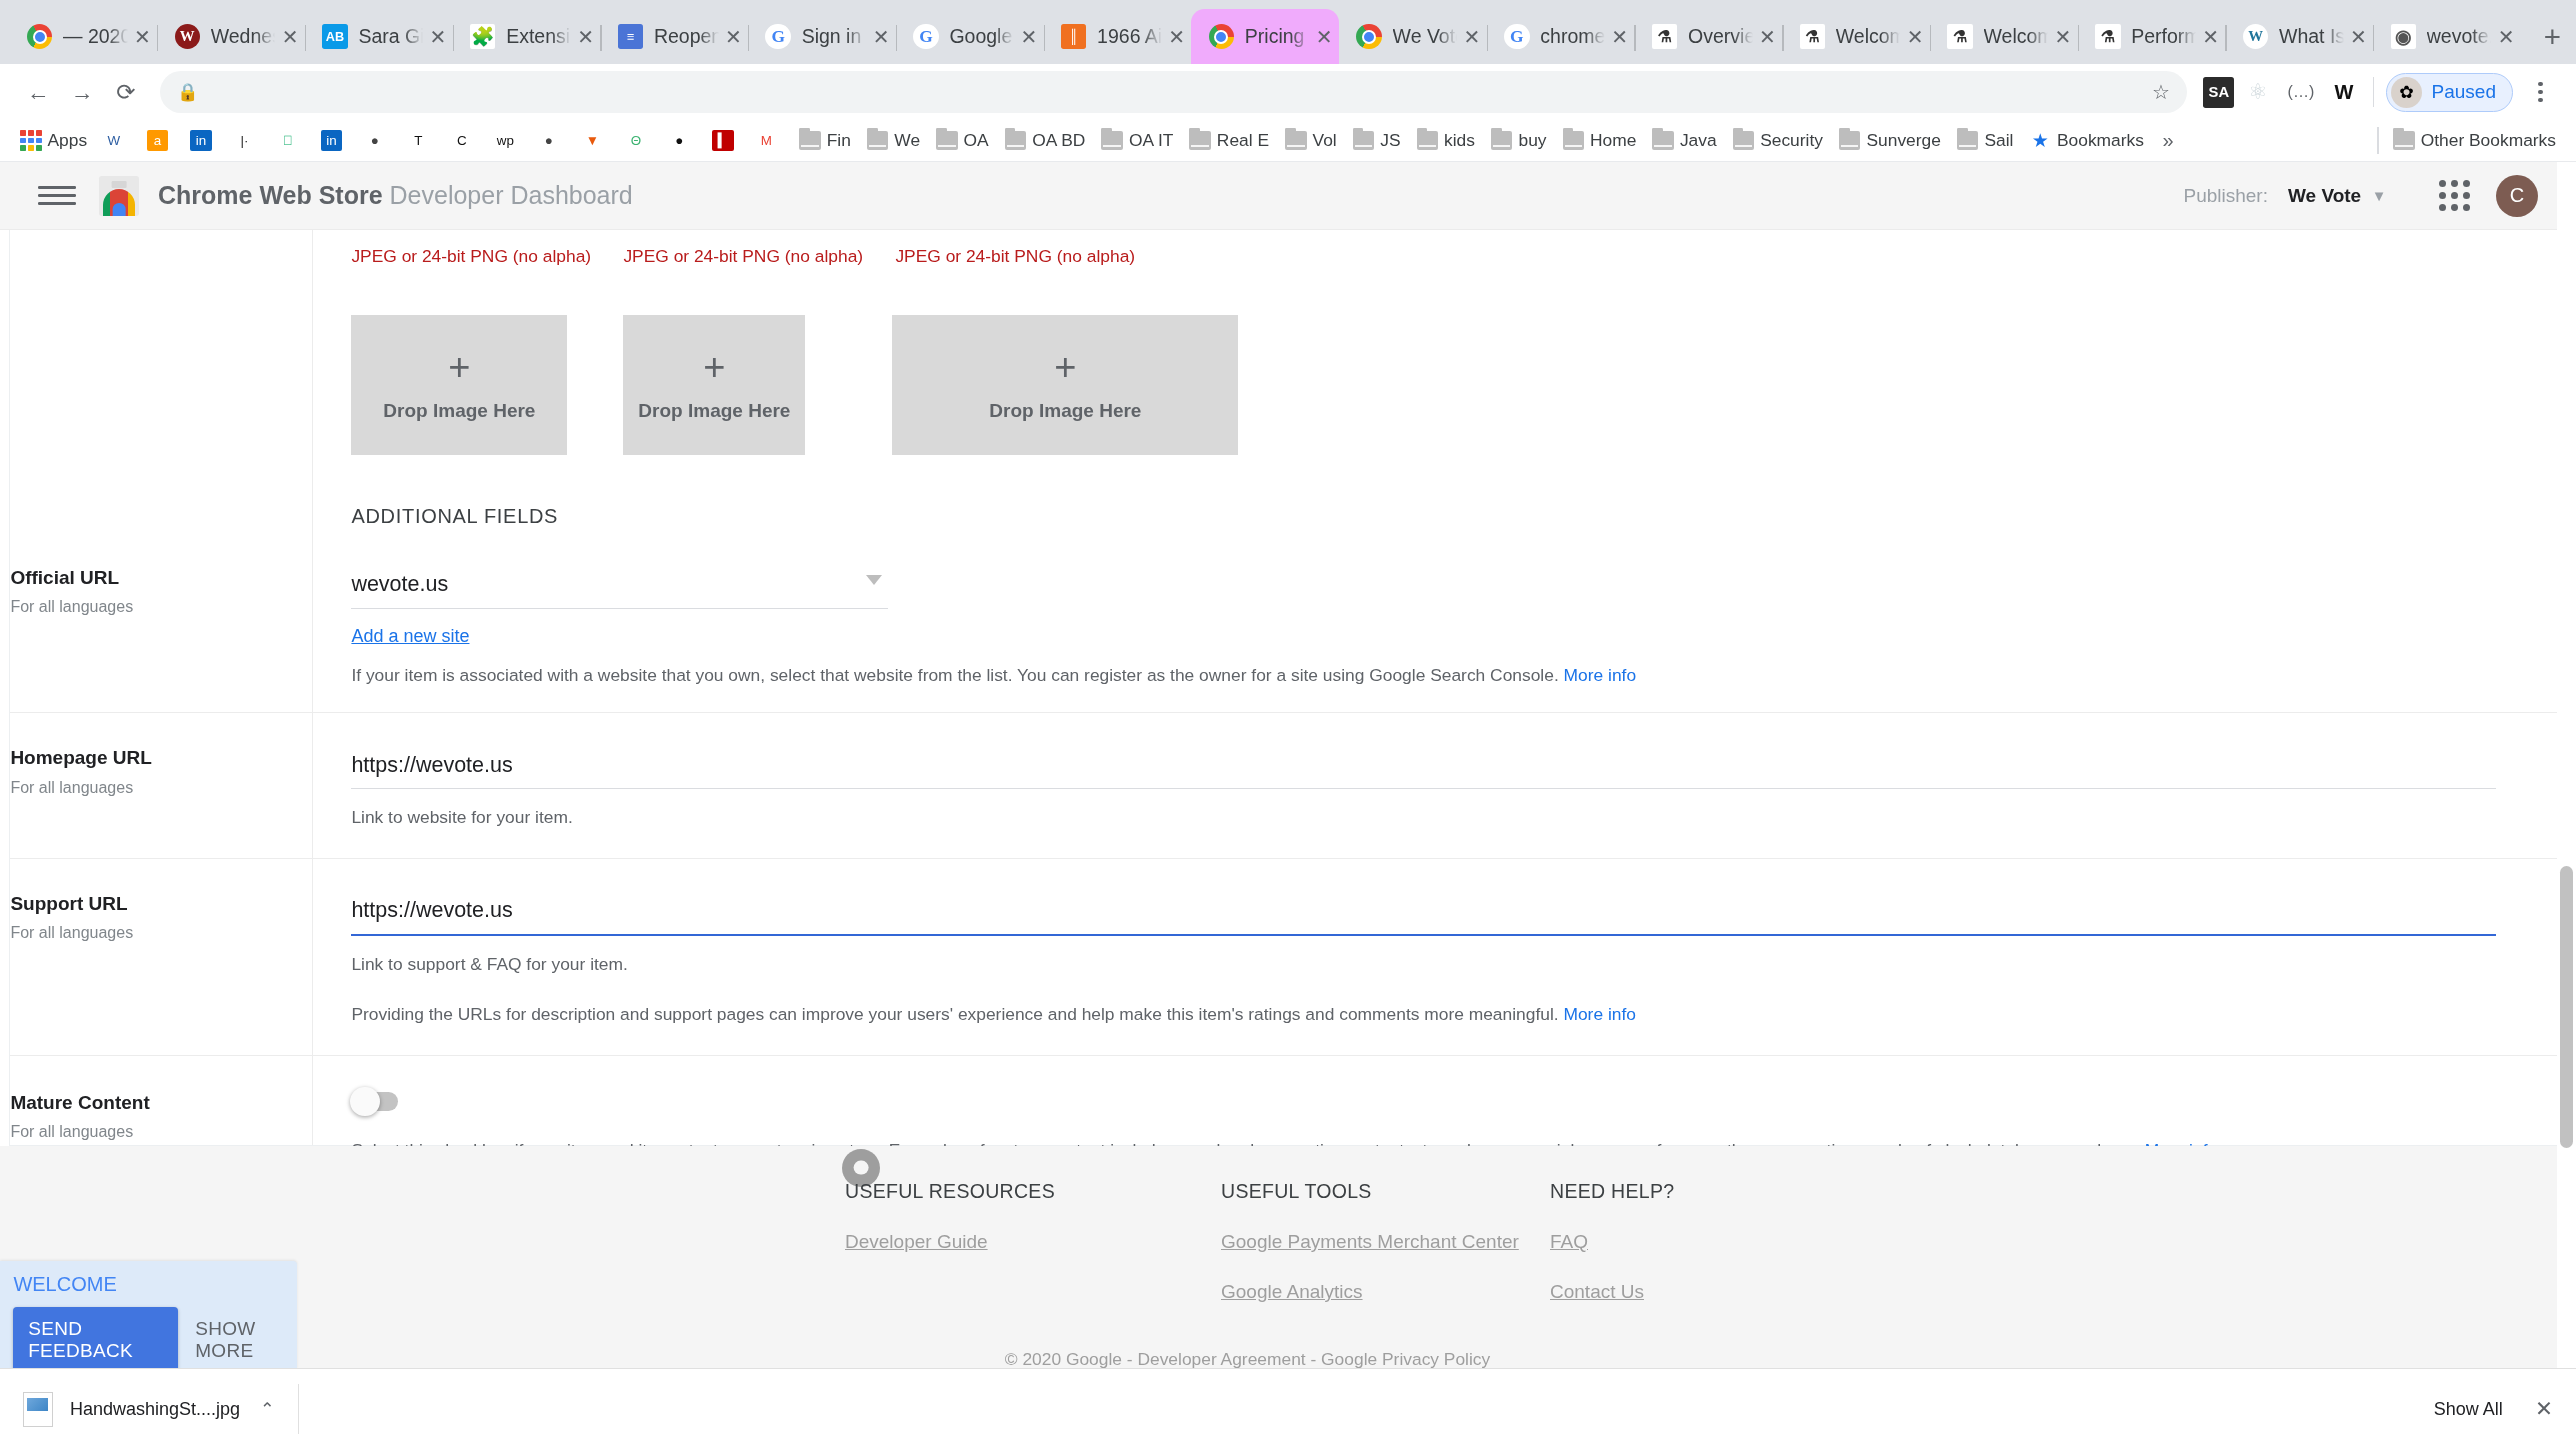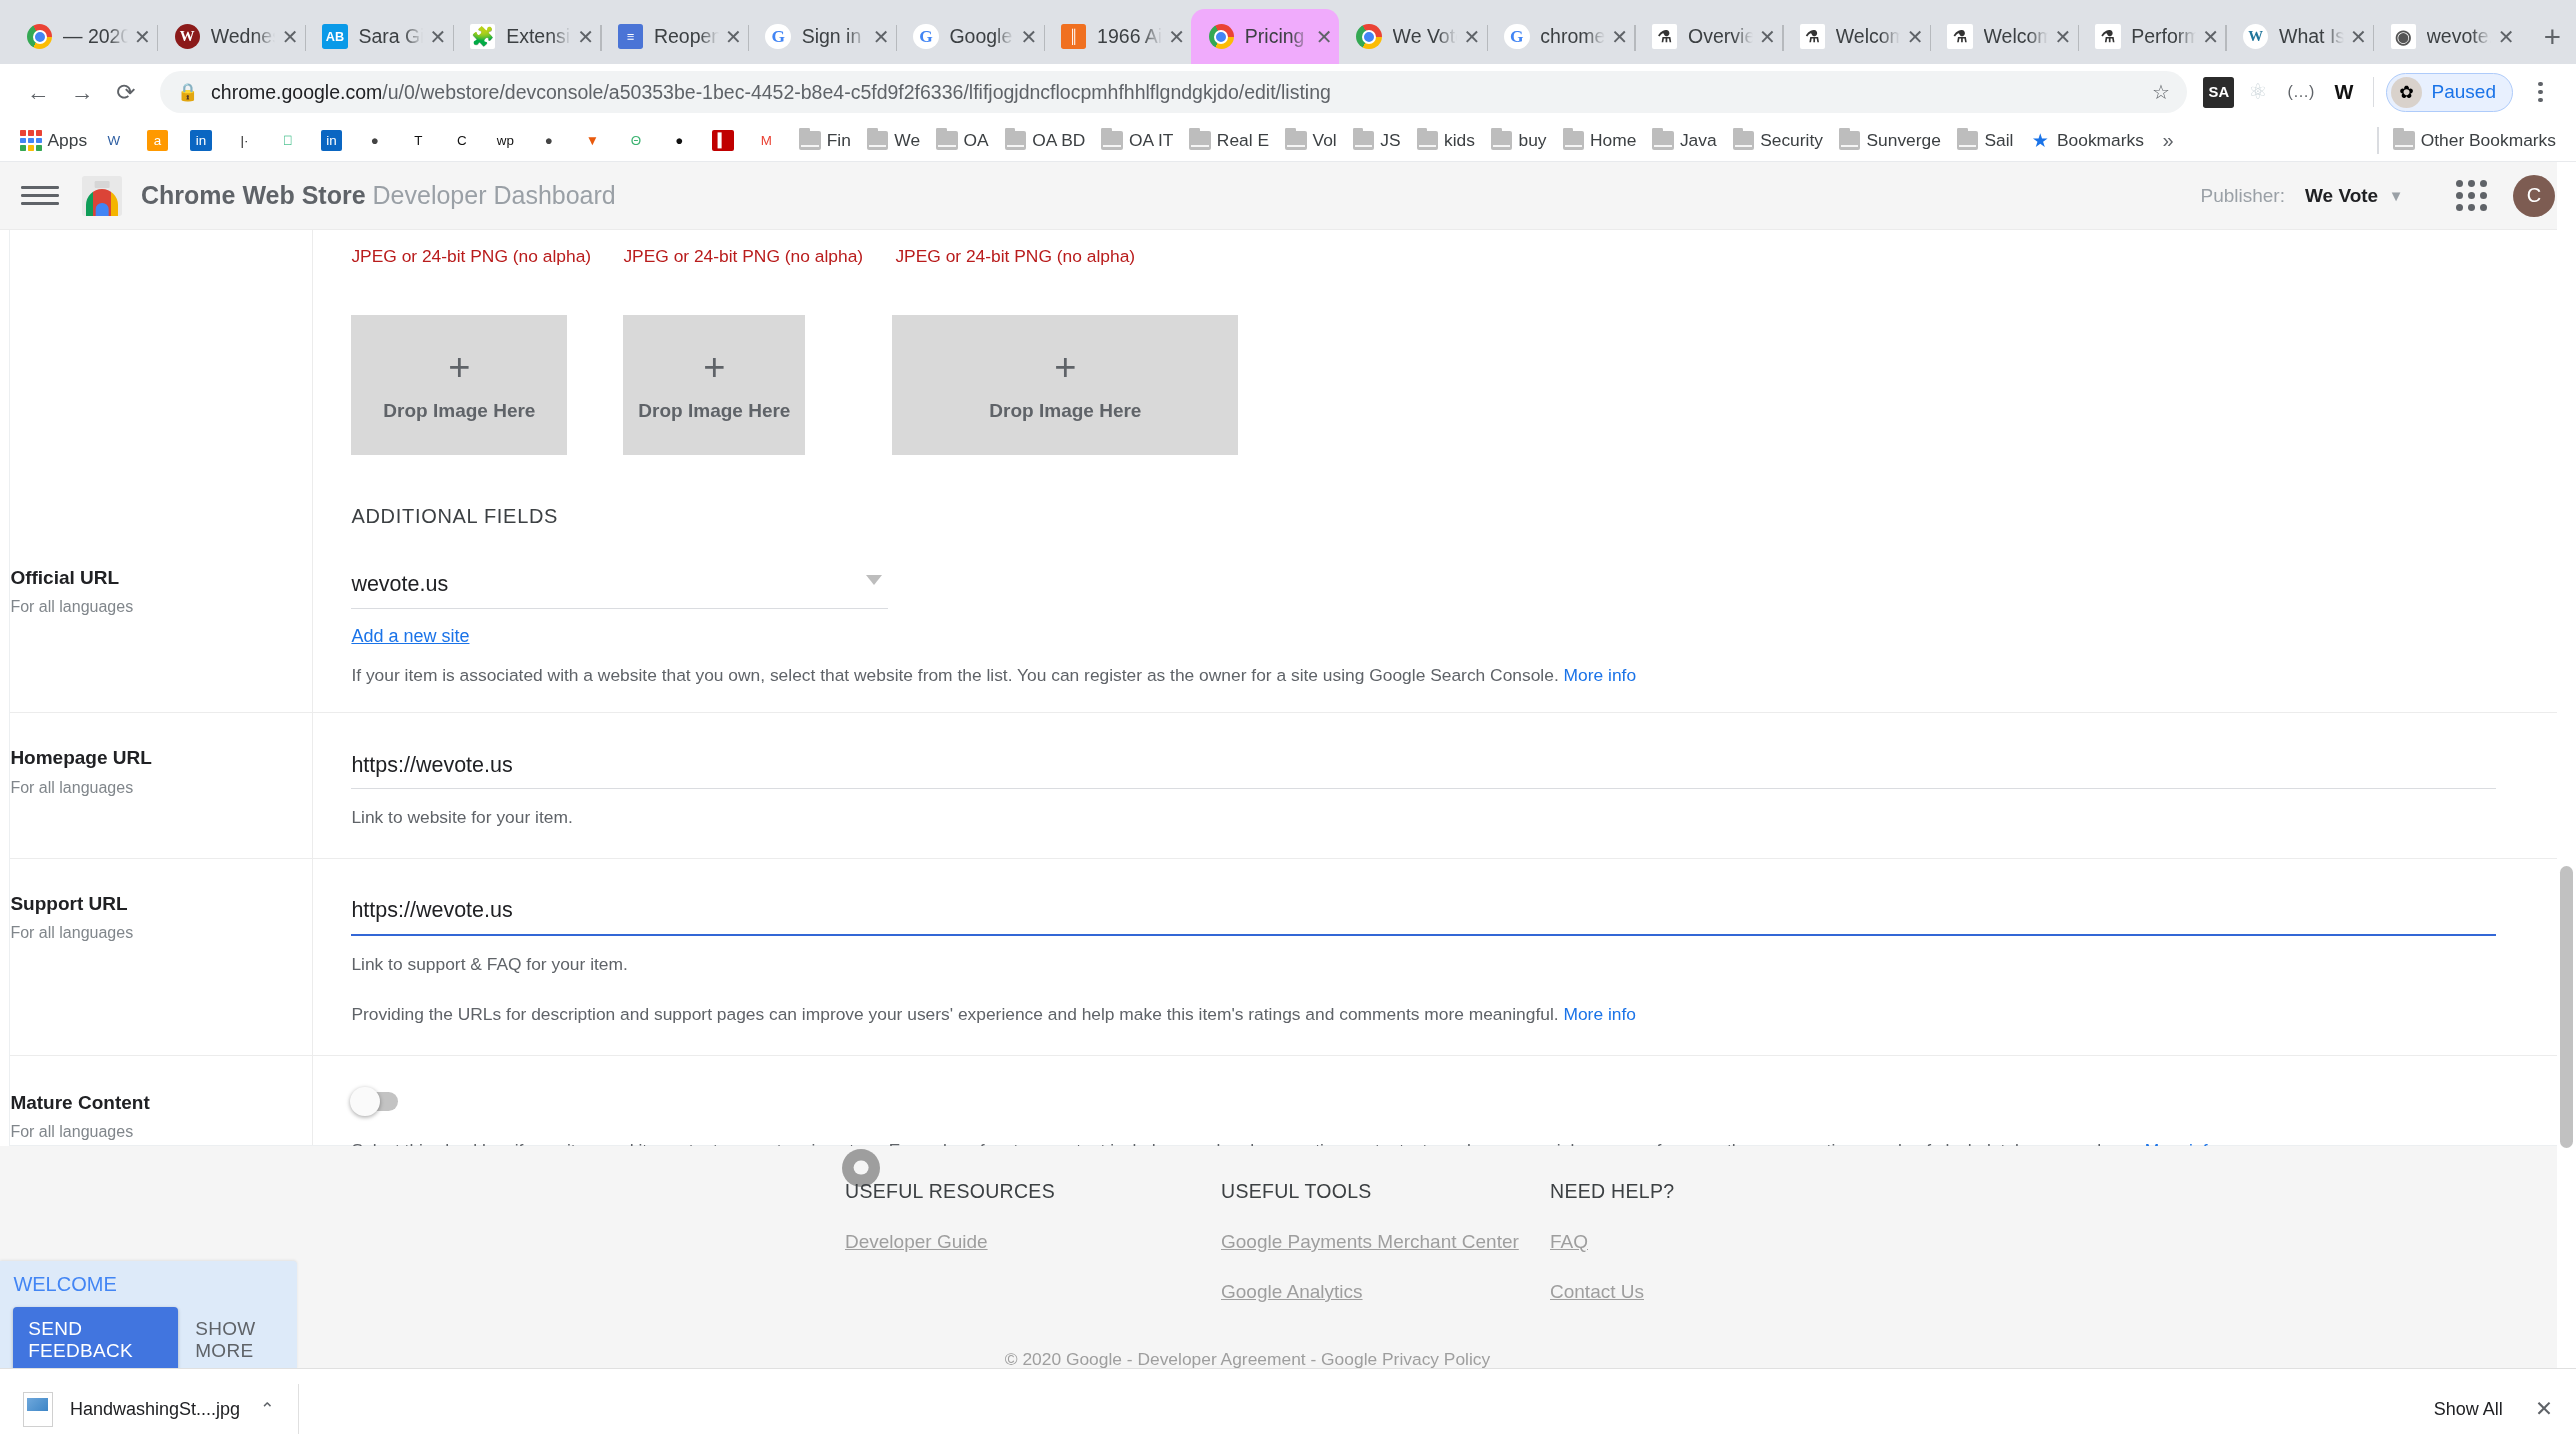--- a/index.html
+++ b/index.html
@@ -205,21 +205,21 @@
     position: absolute;
     top: 162px; left: 0; right: 0; bottom: 0;
     background: #fff;
     overflow: hidden;
   }
 
   .cws-header {
     height: 68px;
     background: #f5f5f5;
     display: flex; align-items: center;
-    padding: 0 21px;
+    padding: 0 38px;
     border-bottom: 1.3px solid #ebebeb;
   }
   .hamburger { width: 38px; display: flex; flex-direction: column; gap: 4.7px; flex: 0 0 38px; margin-right: 23px; }
   .hamburger i { height: 3.4px; background: #5f6368; border-radius: 1.3px; display: block; }
   .cws-logo {
     width: 40px; height: 40px; margin-right: 19px; flex: 0 0 40px;
     background: #e8e8e8; border-radius: 2.7px;
     display: flex; align-items: flex-end; justify-content: center;
     overflow: hidden; position: relative;
   }
@@ -522,21 +522,20 @@
       </div>
       <div class="newtab">+</div>
     </div>
 
   <div class="toolbar">
     <div class="navbtn">←</div>
     <div class="navbtn">→</div>
     <div class="navbtn">⟳</div>
     <div class="omnibox">
       <span class="lock">🔒</span>
-      <span class="url"><span class="host">chrome.google.com</span><span>/u/0/webstore/devconsole/a50353be-1bec-4452-b8e4-c5fd9f2f6336/lfifjogjdncflocpmhfhhlflgndgkjdo/edit/listing</span></span>
       <span class="star">☆</span>
     </div>
     <div class="ext-icon" style="background:#2b2b2b;color:#fff;font-weight:bold;font-size:14.8px;border-radius:2.7px;width:31px;height:31px;flex:0 0 31px;">SA</div>
     <div class="ext-icon" style="color:#cfd8dc;font-size:21.5px;">⚛</div>
     <div class="ext-icon" style="font-size:16px;">(…)</div>
     <div class="ext-icon" style="font-size:20px;color:#111;font-weight:bold;">W</div>
     <div class="tb-sep"></div>
     <div class="paused-pill">
       <span class="paused-av">✿</span>
       <span class="paused-txt">Paused</span>

